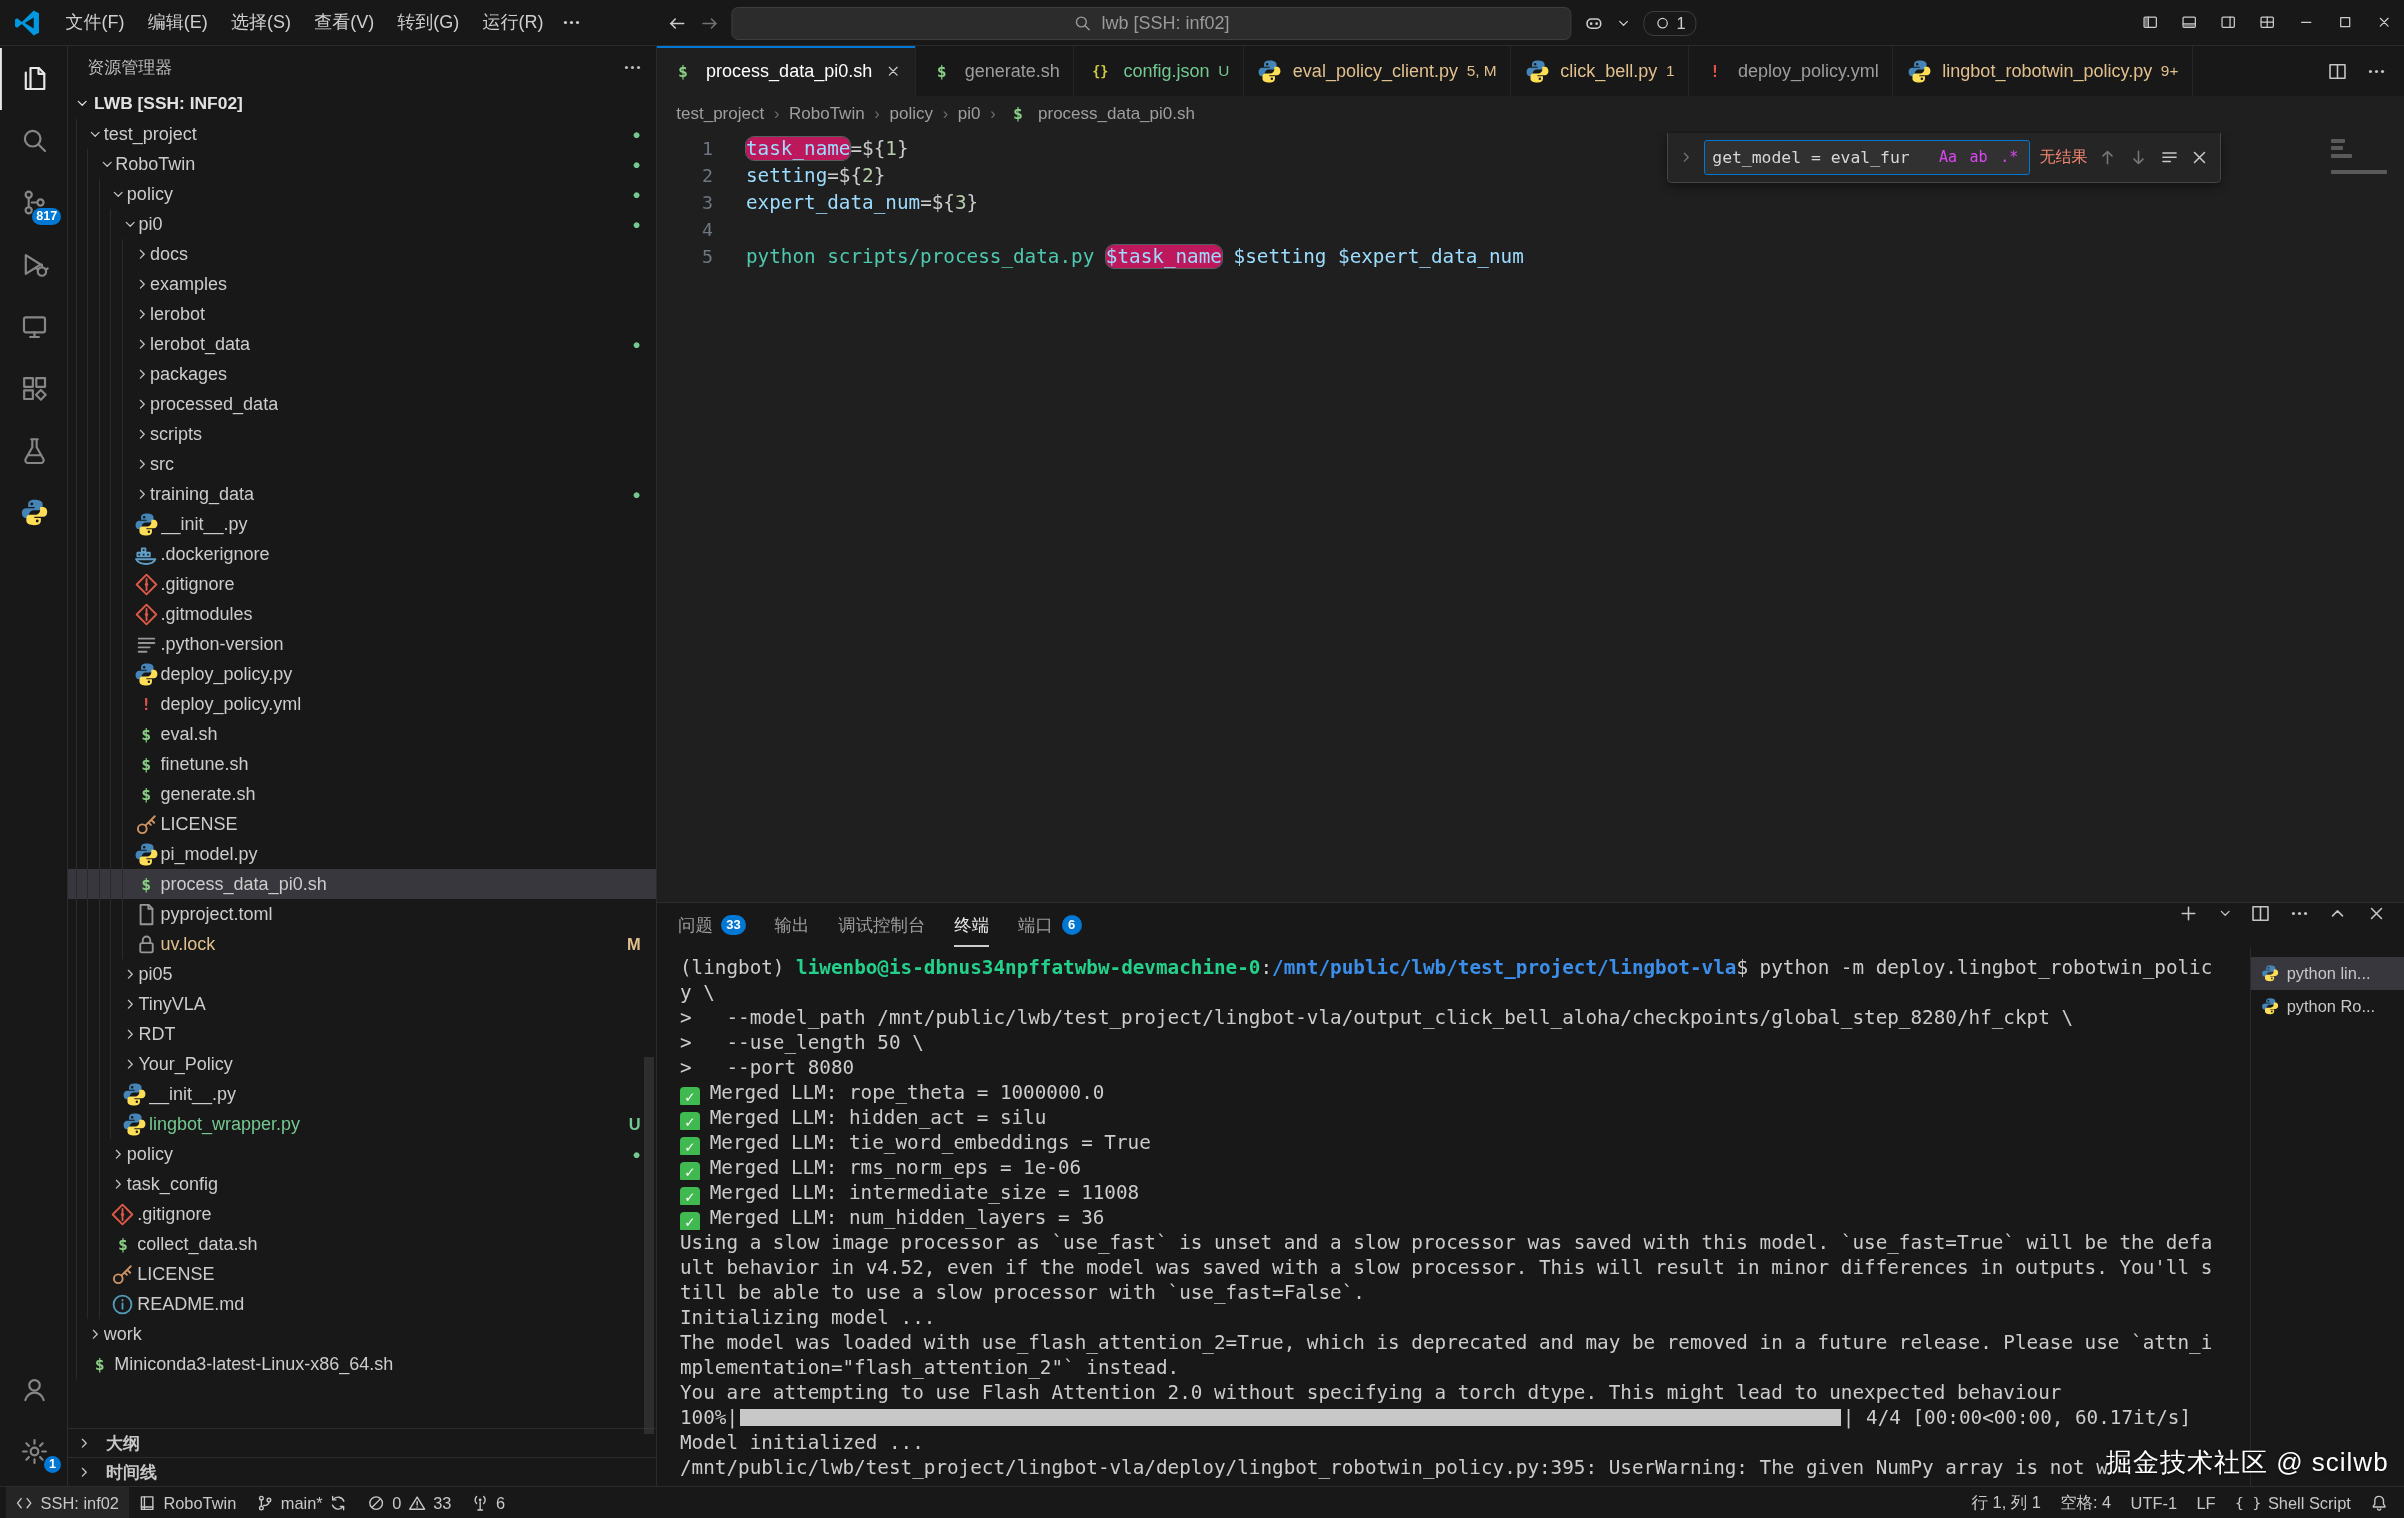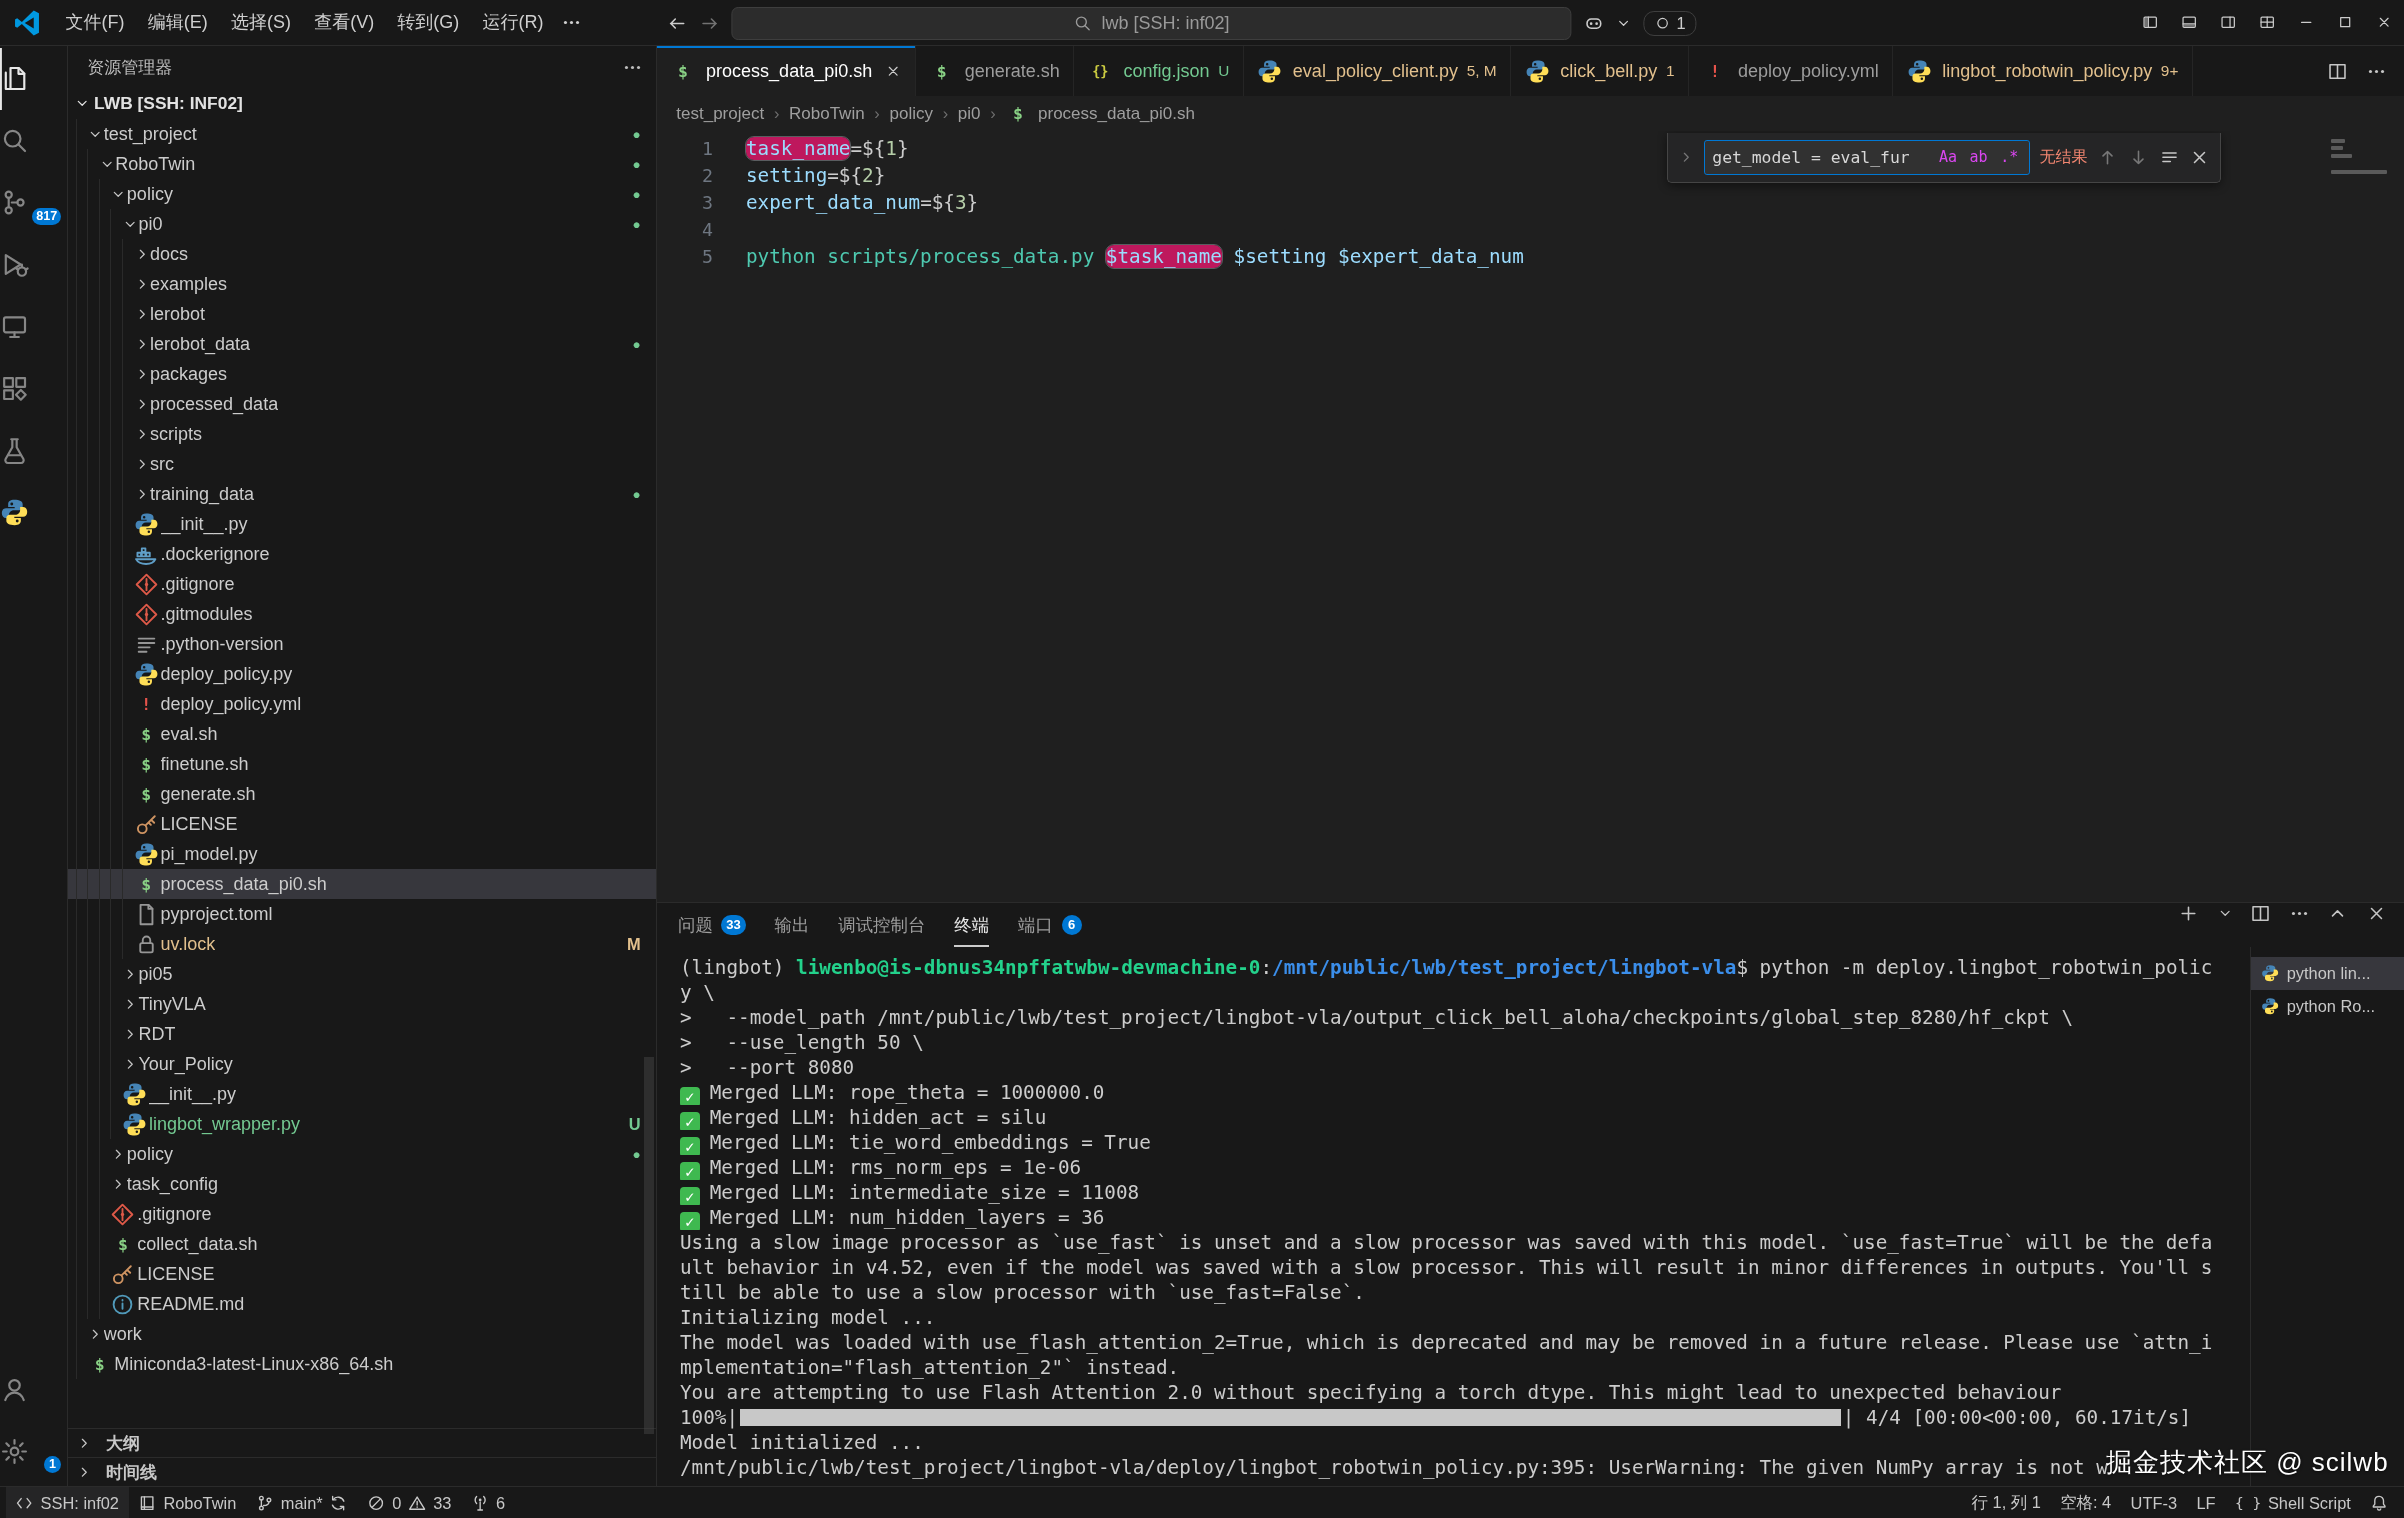--- a/index.html
+++ b/index.html
@@ -21,21 +21,21 @@
 .menu-more{width:33px;color:#cfcfcf}
 .center-group{position:absolute;left:50%;top:6.8px;transform:translateX(-52%);display:flex;align-items:center;gap:11.6px}
 .cmdcenter{width:840px;height:33px;background:#2c2c2c;border:1px solid #3e3e3e;border-radius:6.8px;display:flex;align-items:center;justify-content:center;gap:9.7px;color:#9a9a9a;font-size:18px}
 .winbadge{display:flex;align-items:center;gap:5.8px;color:#ccc;font-size:16.4px;border:1px solid #3e3e3e;border-radius:10.6px;padding:1.9px 9.7px}
 .win-icons{margin-left:auto;display:flex;align-items:center;height:100%}
 .winbtn{width:39px;height:100%;display:flex;align-items:center;justify-content:center;color:#ccc}
 .winbtn svg{width:16.4px;height:16.4px}
 
 
 .activitybar{position:absolute;left:0;top:46px;bottom:33px;width:68px;background:#181818;border-right:1px solid #2b2b2b;display:flex;flex-direction:column;padding-top:1.9px}
-.act{width:68px;height:62px;display:flex;align-items:center;position:relative;color:#868686}
+.act{width:68px;height:62px;display:flex;align-items:center;justify-content:center;position:relative;color:#868686}
 .act.active{color:#e7e7e7;box-shadow:inset 1.9px 0 0 #e7e7e7}
 .actbadge{position:absolute;right:6.8px;bottom:8.7px;background:#0078d4;color:#fff;font-size:12.6px;line-height:17.4px;min-width:17.4px;height:17.4px;border-radius:9.7px;text-align:center;padding:0 3.9px;font-weight:700}
 .act-bottom{margin-top:auto;padding-bottom:3.9px}
 
 
 .sidebar{position:absolute;left:68px;top:46px;bottom:33px;width:589px;background:#181818;border-right:1px solid #2b2b2b;display:flex;flex-direction:column}
 .sidebar-header{height:42px;flex:none;display:flex;align-items:center;padding:0 13.5px 0 19.3px;color:#bcbcbc;font-size:17px}
 .sidebar-header .sp{flex:1}
 .root-row{height:31px;flex:none;display:flex;align-items:center;gap:3.9px;font-weight:700;font-size:17.4px;color:#e2e2e2;padding-left:5.8px}
 .tree{flex:1;overflow:hidden;position:relative}
@@ -1264,21 +1264,21 @@
       </div>
     </div>
   <div id="sb-right">
       <div class="sb-item">
         <span>行 1, 列 1</span>
       </div>
       <div class="sb-item">
         <span>空格: 4</span>
       </div>
       <div class="sb-item">
-        <span>UTF-3</span>
+        <span>UTF-1</span>
       </div>
       <div class="sb-item">
         <span>LF</span>
       </div>
       <div class="sb-item">
         <span class="braces">{ }</span>
         <span>Shell Script</span>
       </div>
       <div class="sb-item">
         <span class="ic small">

